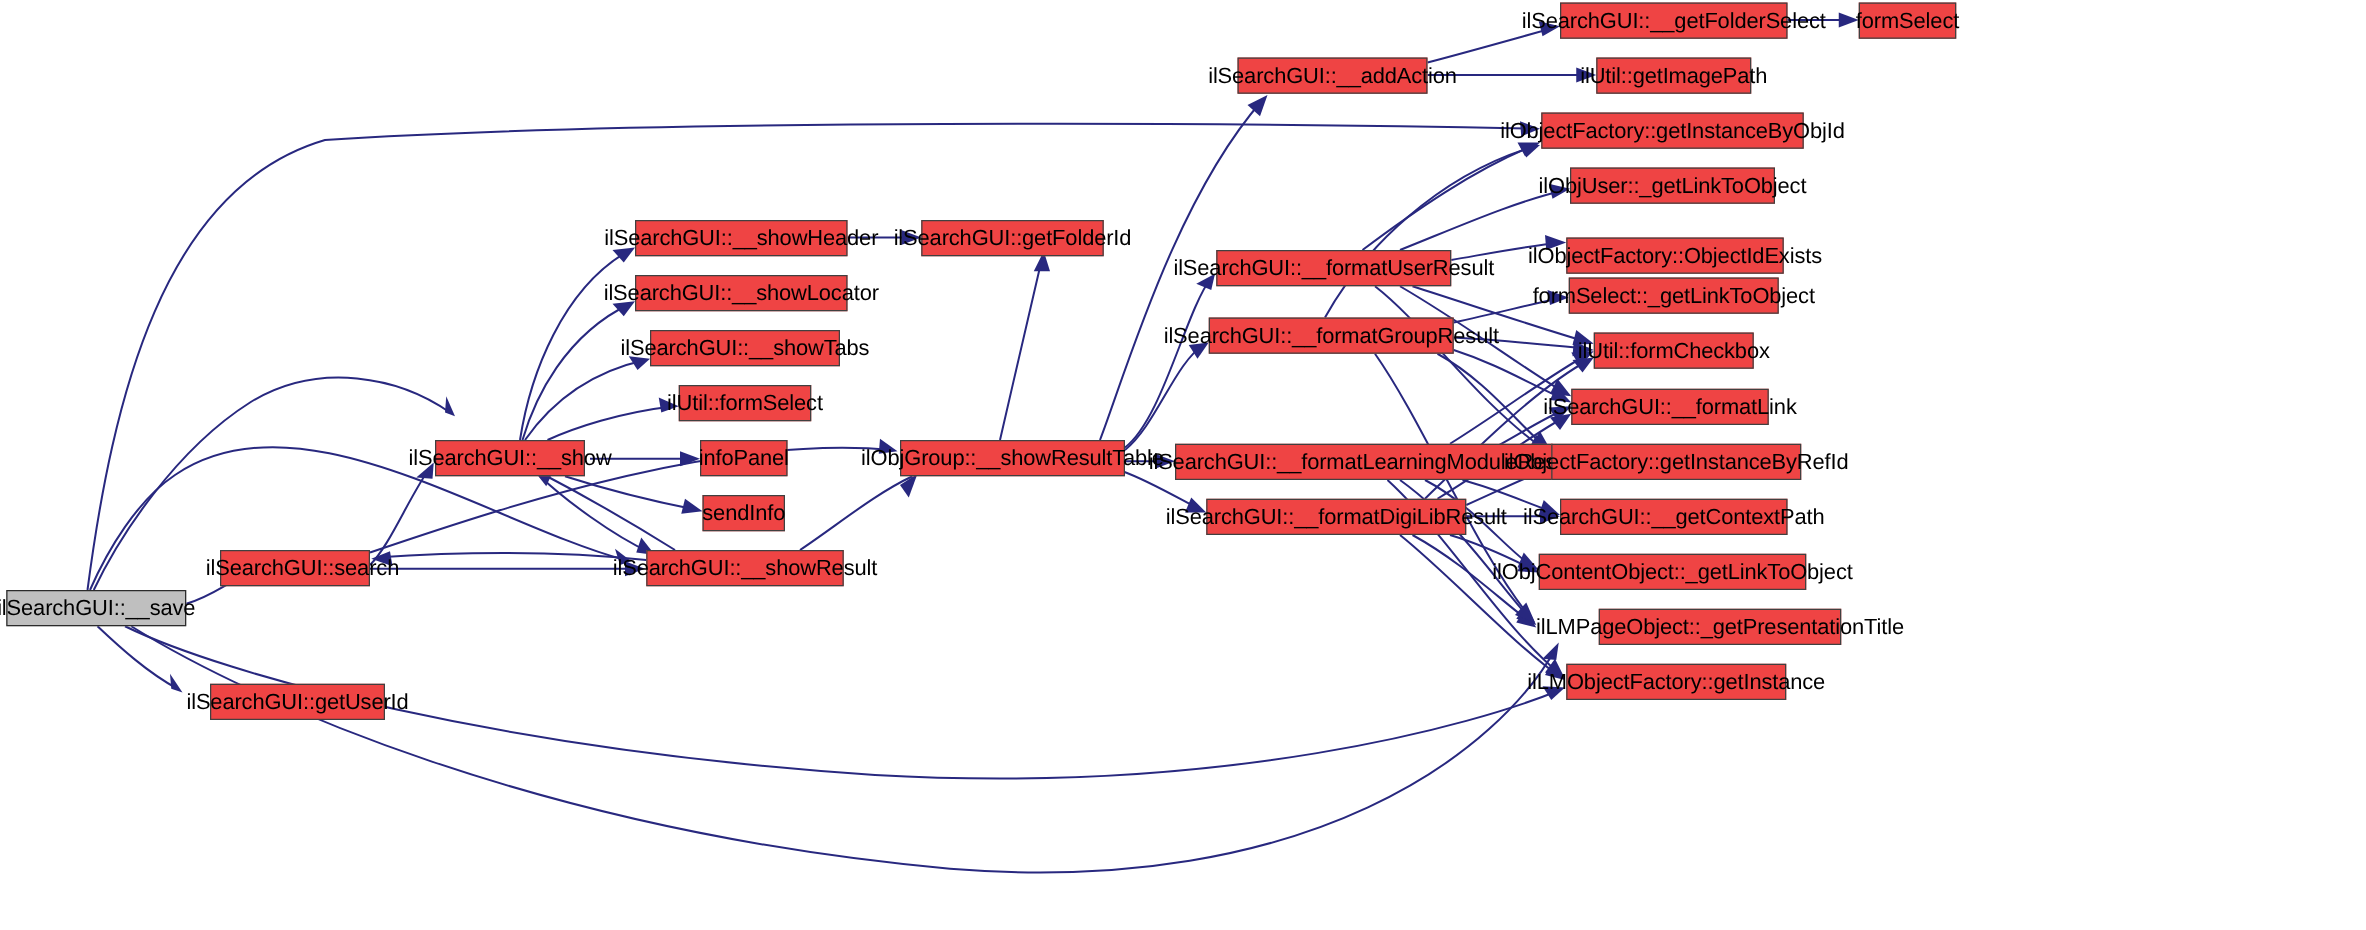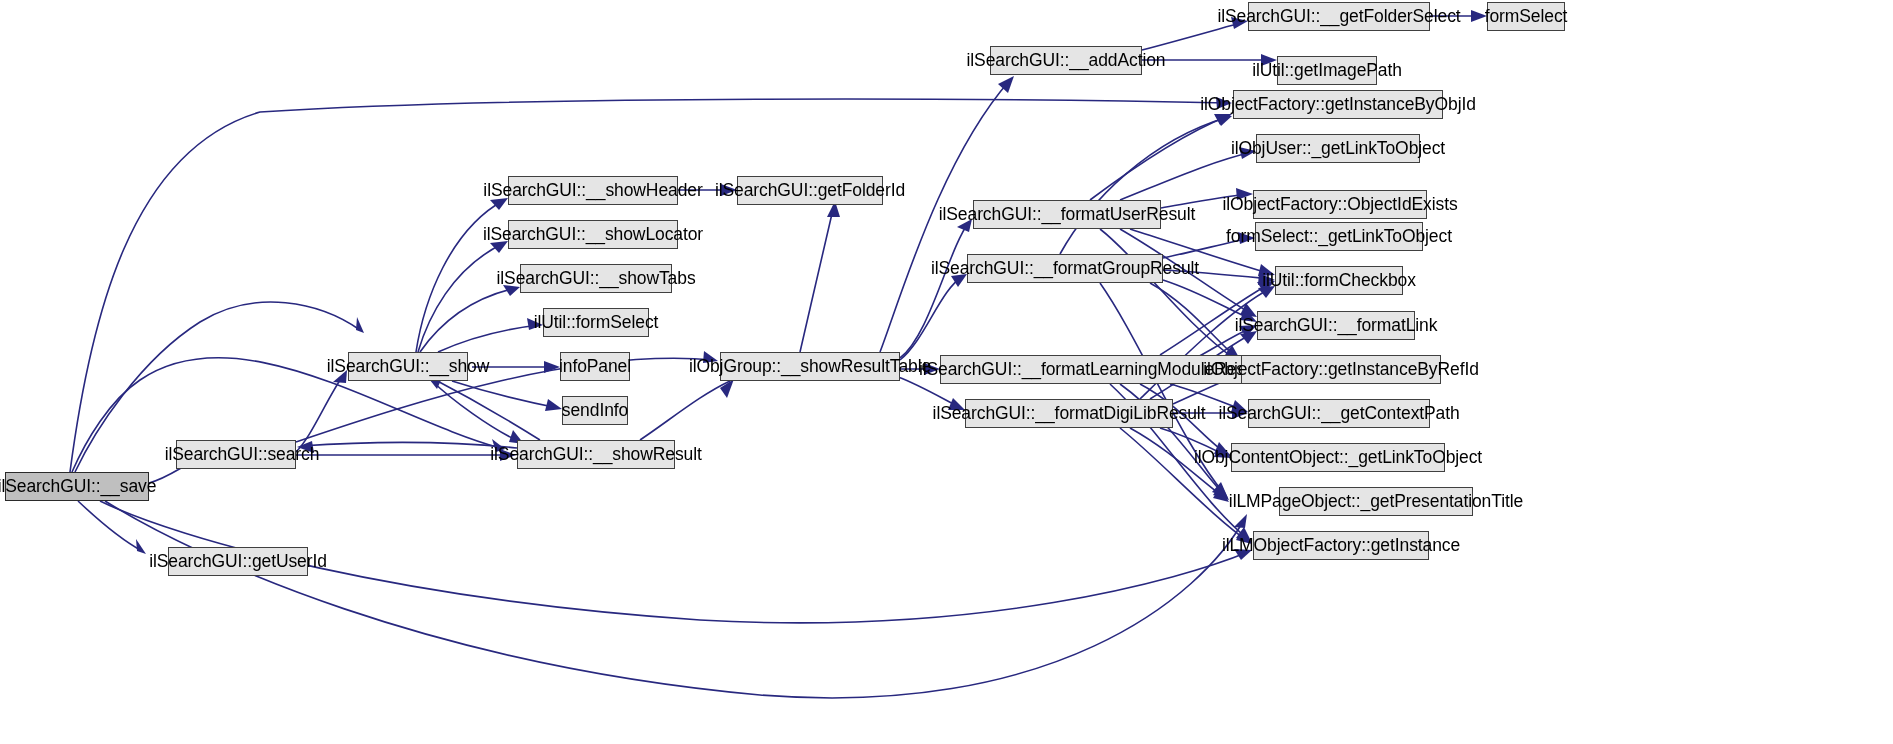--- a/index.html
+++ b/index.html
@@ -28,21 +28,21 @@
     position: absolute;
     left: 0;
     top: 0;
     width: 1893px;
     height: 744px;
   }
   .gnode {
     position: absolute;
     box-sizing: border-box;
     border: 1.6px solid #404040;
-    background: #e5e5e5;
+    background: #ef4444;
     color: #000000;
     font-family: "Liberation Sans", sans-serif;
     font-size: 17.5px;
     line-height: 1;
     white-space: nowrap;
     display: flex;
     align-items: center;
     justify-content: center;
     letter-spacing: -0.1px;
   }
@@ -348,21 +348,21 @@
       </div>
       <div class="gnode" style="left: 965px; top: 399px; width: 208px; height: 29px;">
         <span class="lbl">ilSearchGUI::__formatDigiLibResult</span>
       </div>
       <div class="gnode" style="left: 1248px; top: 2px; width: 182px; height: 29px;">
         <span class="lbl">ilSearchGUI::__getFolderSelect</span>
       </div>
       <div class="gnode" style="left: 1487px; top: 2px; width: 78px; height: 29px;">
         <span class="lbl">formSelect</span>
       </div>
-      <div class="gnode" style="left: 1277px; top: 56px; width: 100px; height: 29px; justify-content: center;">
+      <div class="gnode" style="left: 1277px; top: 46px; width: 124px; height: 29px; justify-content: center;">
         <span class="lbl">ilUtil::getImagePath</span>
       </div>
       <div class="gnode" style="left: 1233px; top: 90px; width: 210px; height: 29px;">
         <span class="lbl">ilObjectFactory::getInstanceByObjId</span>
       </div>
       <div class="gnode" style="left: 1256px; top: 134px; width: 164px; height: 29px;">
         <span class="lbl">ilObjUser::_getLinkToObject</span>
       </div>
       <div class="gnode" style="left: 1253px; top: 178px; width: 174px; height: 29px; margin-top: 12px;">
         <span class="lbl">ilObjectFactory::ObjectIdExists</span>

